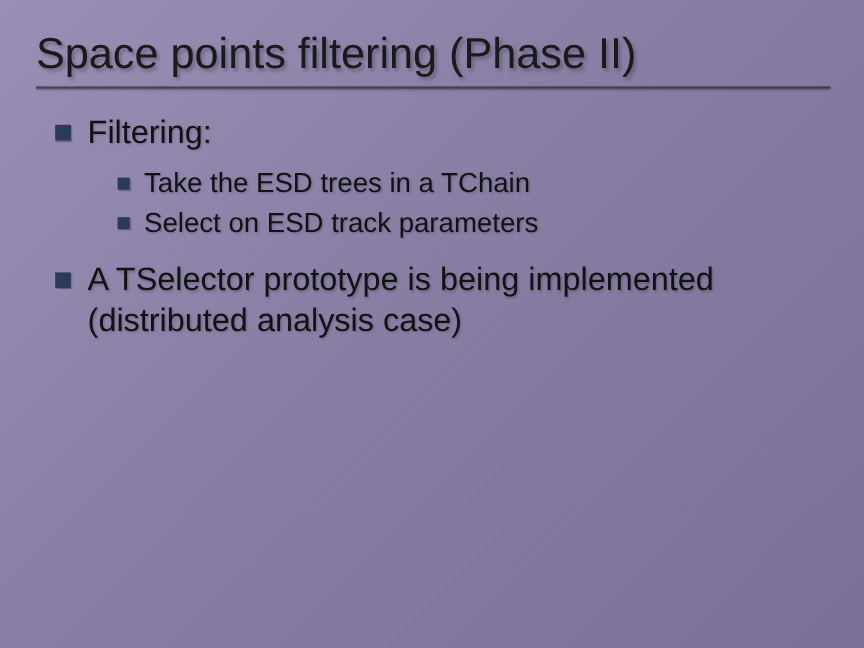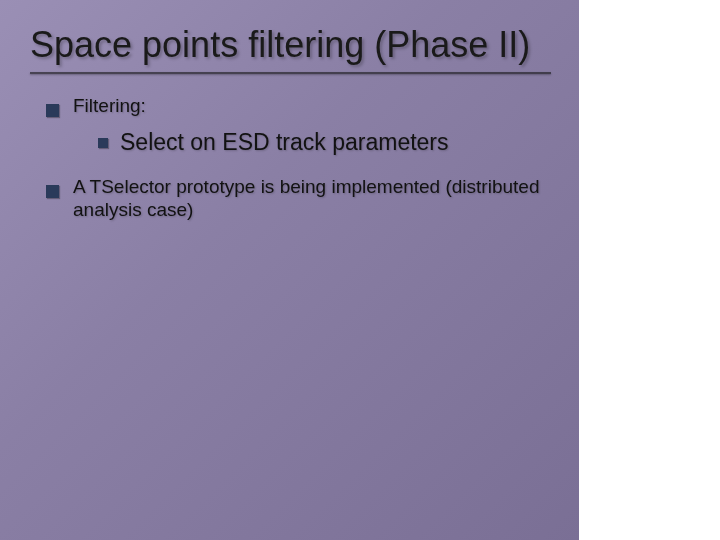--- a/index.html
+++ b/index.html
@@ -3,21 +3,21 @@
 <meta charset="utf-8">
 <style>
   html, body {
     margin: 0;
     padding: 0;
     width: 720px;
     height: 540px;
     overflow: hidden;
   }
   .slide {
-    width: 579px;
+    width: 720px;
     height: 540px;
     background: linear-gradient(135deg, #9a8fb5 0%, #8a7fa5 40%, #7a6f95 100%);
     position: relative;
     font-family: Verdana, Geneva, sans-serif;
     box-sizing: border-box;
     padding: 24px 28px 20px 30px;
   }
   .title {
     font-size: 36px;
     color: #1a1a1a;
@@ -41,21 +41,21 @@
   .l1 .bullet {
     width: 13px;
     height: 13px;
     background: #2a3a5a;
     flex: 0 0 13px;
     margin-top: 10px;
     margin-right: 14px;
     box-shadow: 1px 1px 1px rgba(0,0,0,0.3);
   }
   .l1 .text {
-    font-size: 19px;
+    font-size: 27px;
     color: #121212;
     line-height: 1.25;
   }
   .l2 {
     display: flex;
     align-items: flex-start;
     margin: 0 0 4px 68px;
     text-shadow: 1px 1px 2px rgba(0,0,0,0.2);
   }
   .l2 .bullet {
@@ -83,20 +83,24 @@
   <h1 class="title">Space points filtering (Phase II)</h1>
   <div class="rule"></div>
 
   <div class="l1">
     <span class="bullet"></span>
     <span class="text">Filtering:</span>
   </div>
 
   <div class="l2">
     <span class="bullet"></span>
+    <span class="text">Take the ESD trees in a TChain</span>
+  </div>
+  <div class="l2">
+    <span class="bullet"></span>
     <span class="text">Select on ESD track parameters</span>
   </div>
 
   <div class="gap"></div>
 
   <div class="l1">
     <span class="bullet"></span>
     <span class="text">A TSelector prototype is being implemented (distributed analysis case)</span>
   </div>
 </div>

